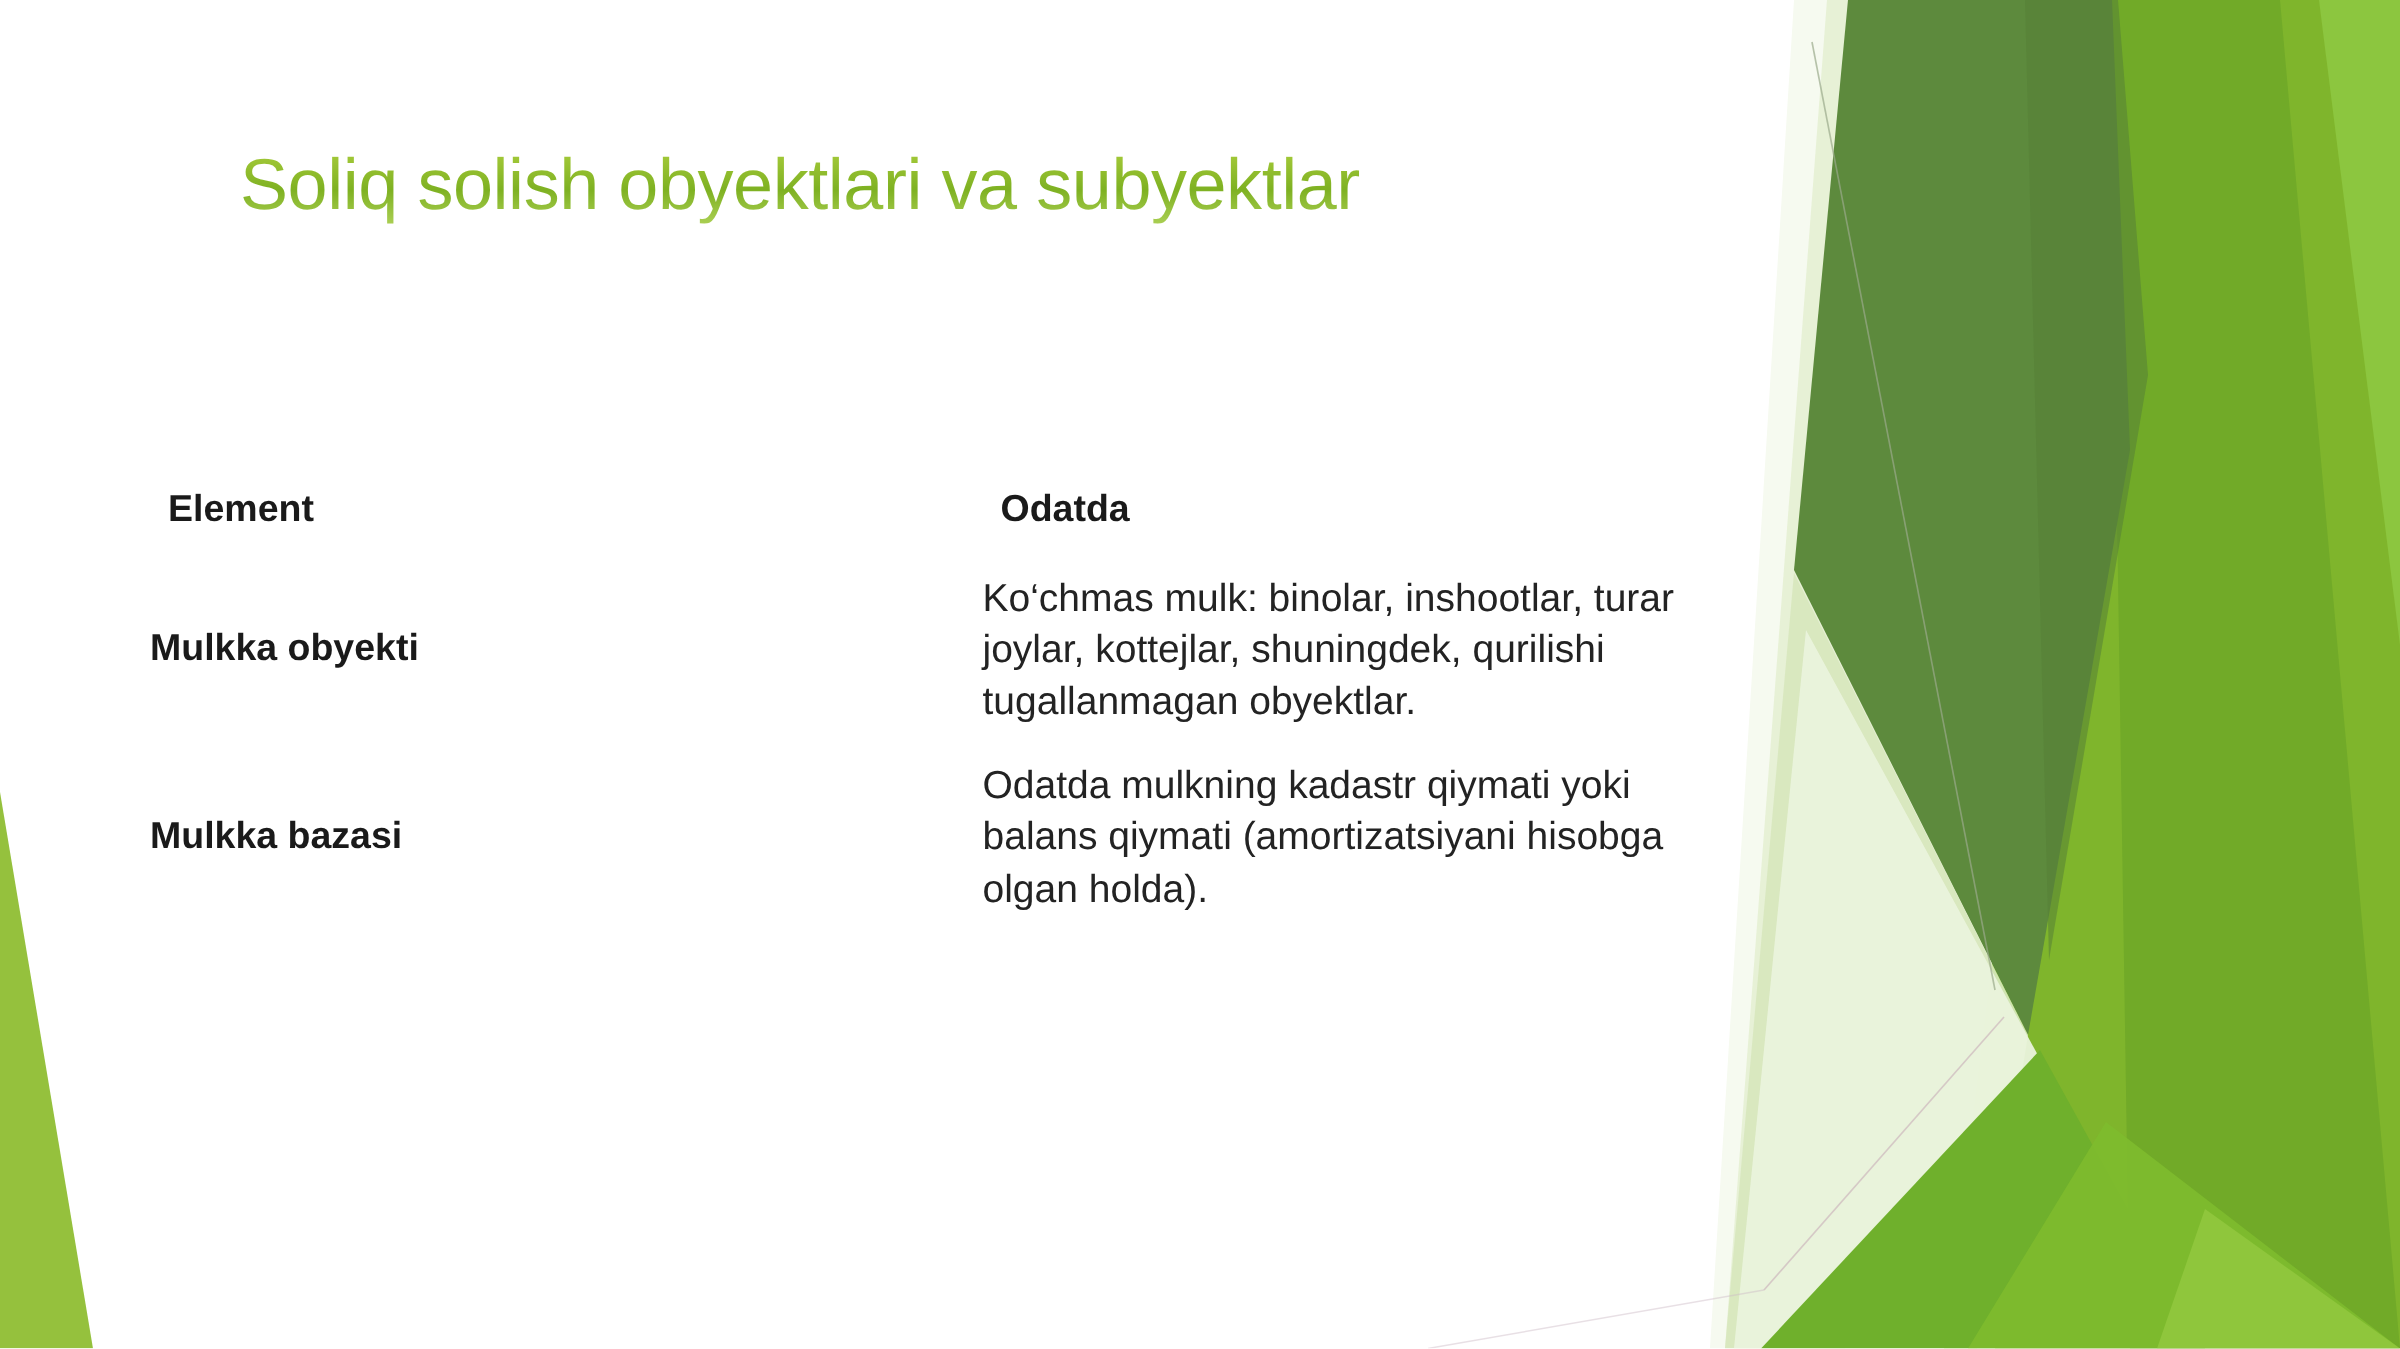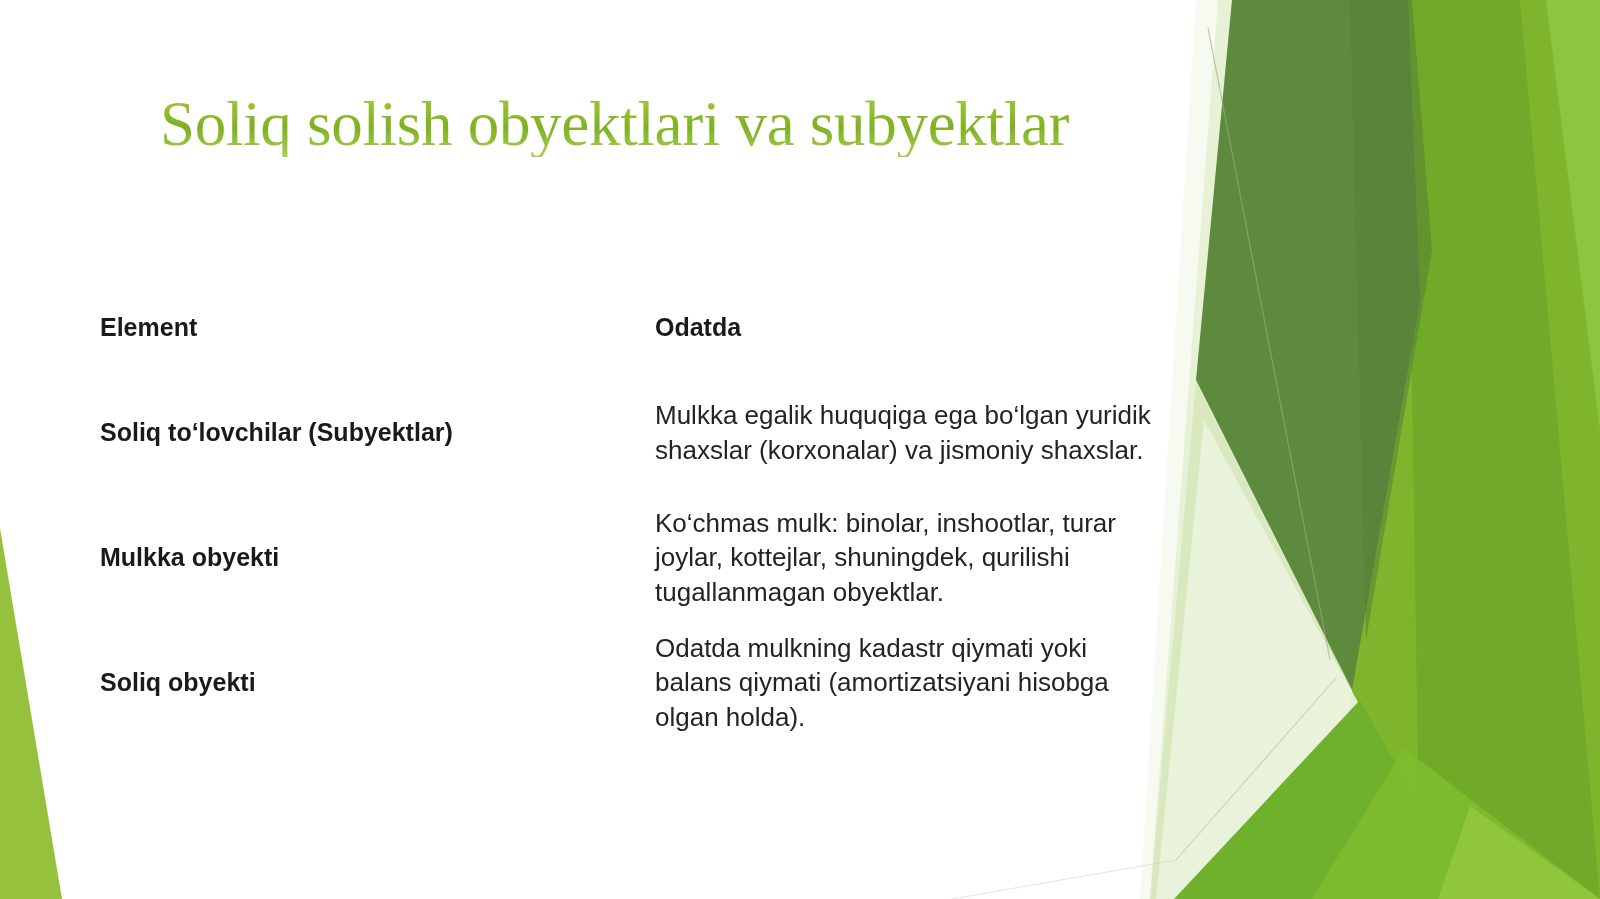--- a/index.html
+++ b/index.html
@@ -30,22 +30,22 @@
   .title-wrap {
     position: absolute;
     left: 160px;
     top: 78px;
     width: 1000px;
     height: 92px;
     display: flex;
     align-items: center;
   }
   .slide-title {
-    font-family: Liberation Serif, serif;
-    font-size: 63px;
+    font-family: Liberation Sans, sans-serif;
+    font-size: 48px;
     font-weight: 400;
     line-height: 1.05;
     letter-spacing: -0.3px;
     color: #8FBE2B;
     background: linear-gradient(180deg, #A8CC3C 0%, #7EB122 55%, #A9CE52 100%);
     -webkit-background-clip: text;
     background-clip: text;
     -webkit-text-fill-color: transparent;
     white-space: nowrap;
     margin: 0;
@@ -79,21 +79,21 @@
   .col-right {
     flex: 1 1 auto;
     max-width: 515px;
   }
 
   .cell-head {
     font-size: 25px;
     font-weight: bold;
     color: #1A1A1A;
     line-height: 1.25;
-    margin: 0;
+    margin: 12px;
   }
   .cell-label {
     font-size: 25px;
     font-weight: bold;
     color: #1A1A1A;
     line-height: 1.3;
     margin: 0;
   }
   .cell-desc {
     font-size: 26px;
@@ -149,41 +149,33 @@
 
     <div class="row row-header">
       <div class="col-left">
         <p class="cell-head">Element</p>
       </div>
       <div class="col-right">
         <p class="cell-head">Odatda</p>
       </div>
     </div>
 
-    <div class="row row-body">
-      <div class="col-left">
-        <p class="cell-label">Soliq to‘lovchilar (Subyektlar)</p>
-      </div>
-      <div class="col-right">
-        <p class="cell-desc">Mulkka egalik huquqiga ega bo‘lgan yuridik shaxslar (korxonalar) va jismoniy shaxslar.</p>
-      </div>
-    </div>
 
     <div class="row row-body">
       <div class="col-left">
         <p class="cell-label">Mulkka obyekti</p>
       </div>
       <div class="col-right">
         <p class="cell-desc">Ko‘chmas mulk: binolar, inshootlar, turar joylar, kottejlar, shuningdek, qurilishi tugallanmagan obyektlar.</p>
       </div>
     </div>
 
     <div class="row row-body">
       <div class="col-left">
-        <p class="cell-label">Soliq obyekti</p>
+        <p class="cell-label">Mulkka bazasi</p>
       </div>
       <div class="col-right">
         <p class="cell-desc">Odatda mulkning kadastr qiymati yoki balans qiymati (amortizatsiyani hisobga olgan holda).</p>
       </div>
     </div>
 
   </div>
 </div>
 
 </body></html>

